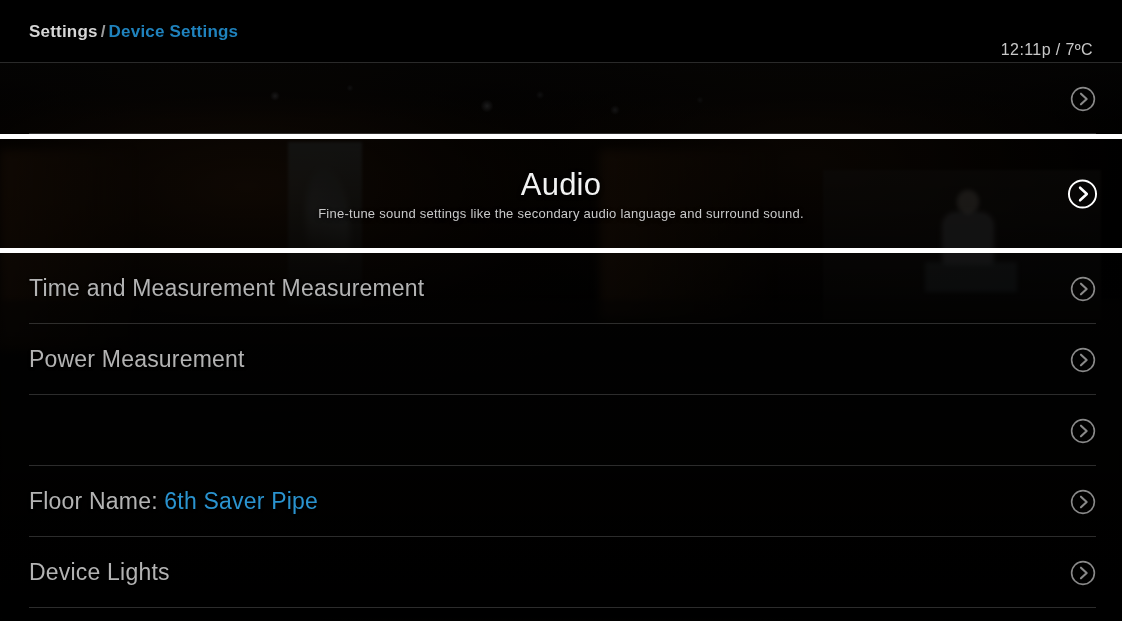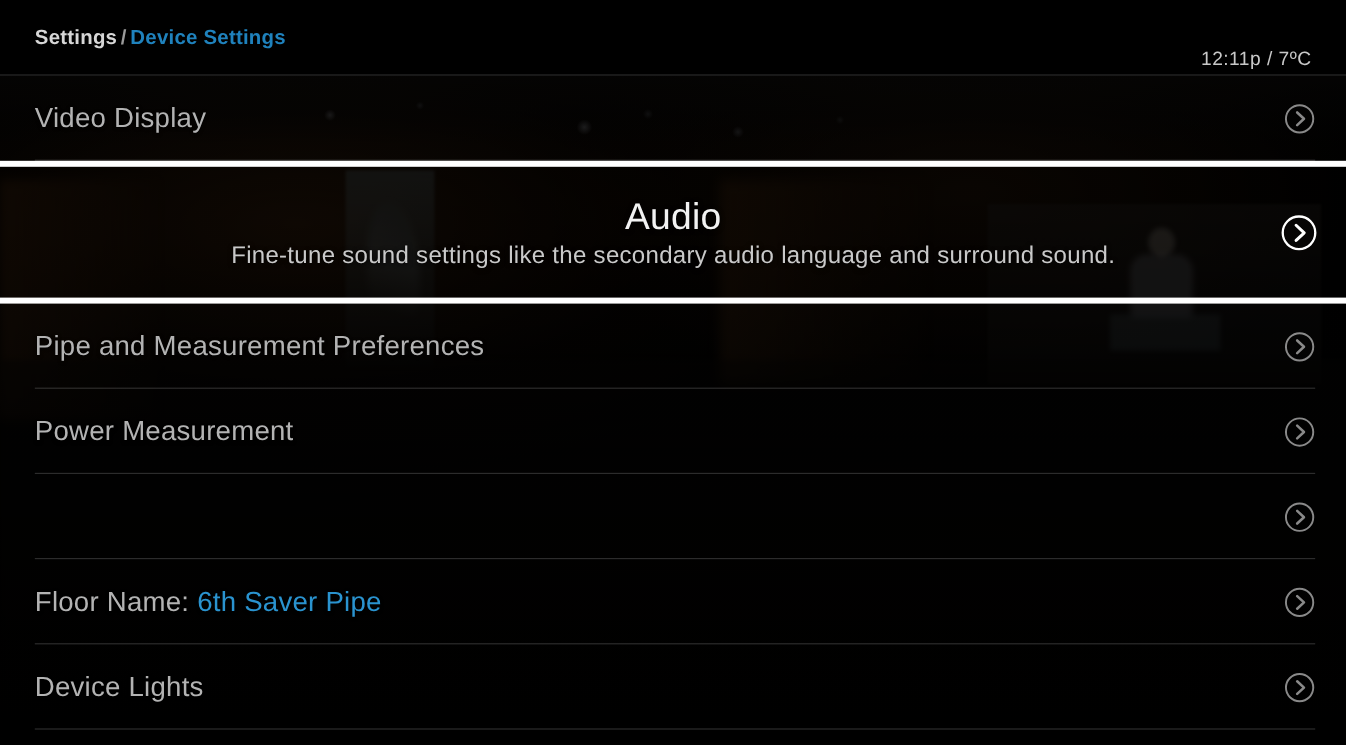--- a/index.html
+++ b/index.html
@@ -193,21 +193,21 @@
     padding:0 29px;
     background:rgba(0,0,0,0.05);
   }
   .row.selected .label {
     font-size:31px;
     color:#f2f2f2;
     margin-bottom:3px;
     text-shadow:0 1px 4px rgba(0,0,0,0.95);
   }
   .row.selected .desc {
-    font-size:20px;
+    font-size:13px;
     color:#c9c9c9;
     letter-spacing:0.25px;
     text-shadow:0 1px 4px rgba(0,0,0,0.95);
   }
 
   
   .chevron {
     position:absolute;
     right:26px;
     top:50%;
@@ -246,41 +246,40 @@
 
     <div id="header">
       <div class="crumb">
         <span class="crumb-root">Settings</span><span class="crumb-sep">/</span><span class="crumb-cur">Device Settings</span>
       </div>
       <div id="status">12:11p / 7ºC</div>
     </div>
 
     <div id="list">
         <div class="row">
-          <div class="label"><span>Video Display</span></div>
           <div class="chevron" style="color: rgba(190, 190, 190, 0.72);">
             <svg viewBox="0 0 32 32" aria-hidden="true">
               <circle cx="16" cy="16" r="14" fill="none" stroke="currentColor" stroke-width="2"></circle>
               <path d="M13.5 9.5 L20.5 16 L13.5 22.5" fill="none" stroke="currentColor" stroke-width="2.6" stroke-linecap="round" stroke-linejoin="round"></path>
             </svg>
           </div>
           <div class="row-divider"></div>
         </div>
         <div class="row selected">
           <div class="label"><span>Audio</span></div>
           <div class="desc">Fine-tune sound settings like the secondary audio language and surround sound.</div>
           <div class="chevron" style="color: rgb(255, 255, 255);">
             <svg viewBox="0 0 32 32" aria-hidden="true">
               <circle cx="16" cy="16" r="14" fill="none" stroke="currentColor" stroke-width="2"></circle>
               <path d="M13.5 9.5 L20.5 16 L13.5 22.5" fill="none" stroke="currentColor" stroke-width="2.6" stroke-linecap="round" stroke-linejoin="round"></path>
             </svg>
           </div>
         </div>
         <div class="row">
-          <div class="label"><span>Pipe and Measurement Preferences</span></div>
+          <div class="label"><span>Time and Measurement Measurement</span></div>
           <div class="chevron" style="color: rgba(190, 190, 190, 0.72);">
             <svg viewBox="0 0 32 32" aria-hidden="true">
               <circle cx="16" cy="16" r="14" fill="none" stroke="currentColor" stroke-width="2"></circle>
               <path d="M13.5 9.5 L20.5 16 L13.5 22.5" fill="none" stroke="currentColor" stroke-width="2.6" stroke-linecap="round" stroke-linejoin="round"></path>
             </svg>
           </div>
           <div class="row-divider"></div>
         </div>
         <div class="row">
           <div class="label"><span>Power Measurement</span></div>

